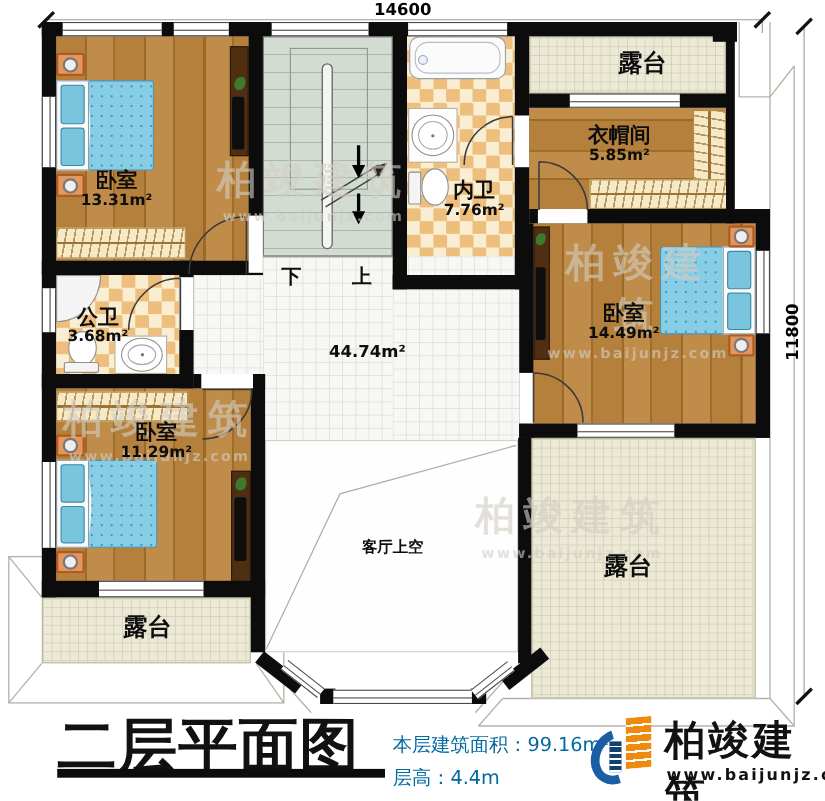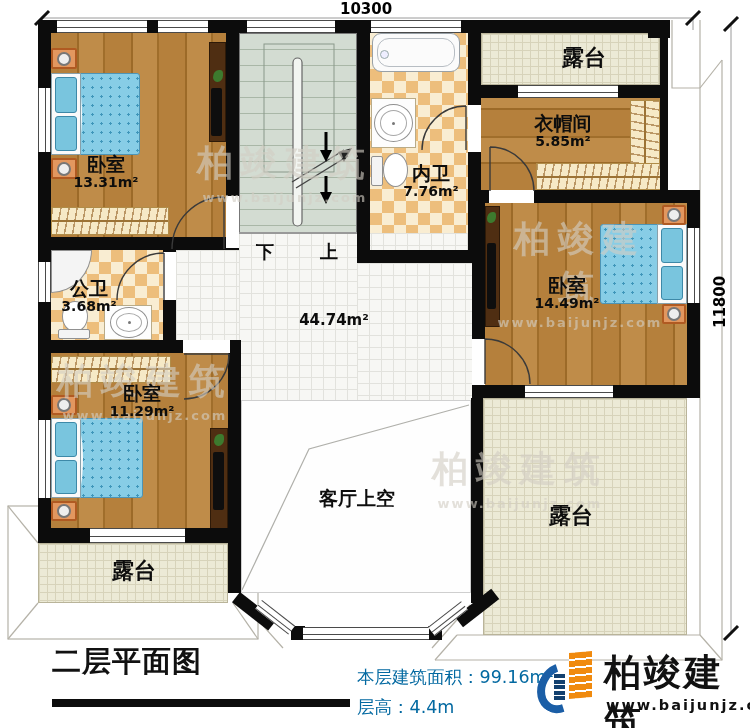--- a/index.html
+++ b/index.html
@@ -74,21 +74,21 @@
   .lbl .name{font-size:19px;display:block;}
   .lbl .area{font-size:14px;display:block;}
   .lbl.big{font-size:22px;}
   .dimtxt{position:absolute;z-index:60;font-weight:bold;font-size:15px;color:#000;}
   .wm{position:absolute;z-index:50;transform:translate(-50%,-50%);display:flex;flex-direction:column;
       align-items:center;color:rgba(210,205,195,.62);font-weight:bold;pointer-events:none;text-align:center;}
   .wm .t{font-size:36px;letter-spacing:8px;}
   .wm .u{font-size:13px;letter-spacing:2px;margin-top:2px;}
   
   .title-row{position:absolute;left:52px;top:642px;z-index:70;display:flex;align-items:baseline;}
-  .title-row .zh{font-size:29px;font-weight:bold;letter-spacing:1px;}
+  .title-row .zh{font-size:54px;font-weight:bold;letter-spacing:1px;}
   .title-row .sc{font-size:39px;font-weight:normal;margin-left:4px;}
   .title-bar{position:absolute;left:52px;top:699px;width:298px;height:8px;background:#0c0c0c;z-index:70;}
   .info{position:absolute;z-index:70;font-size:17.5px;color:#0369a1;white-space:nowrap;}
   .brand-name{position:absolute;left:604px;top:648px;font-size:37px;font-weight:bold;letter-spacing:3px;z-index:70;}
   .brand-url{position:absolute;left:606px;top:697px;font-size:14.5px;font-weight:bold;letter-spacing:2px;z-index:70;}
   .logo-ic{position:absolute;left:538px;top:650px;width:62px;height:72px;z-index:70;}
   .logo-ic .swoosh{position:absolute;left:0;top:12px;width:44px;height:52px;border:8px solid #1b5ea6;
       border-radius:50%;border-top-color:transparent;border-right-color:transparent;transform:rotate(28deg);box-sizing:border-box;}
   .logo-ic .b1{position:absolute;right:8px;top:2px;width:23px;height:46px;background:#f08a0e;transform:skewY(-5deg);
       background-image:repeating-linear-gradient(to bottom,rgba(0,0,0,0) 0 6px,#fff 6px 8px);}
@@ -323,38 +323,38 @@
   <span class="name">公卫</span>
   <span class="area">3.68m²</span>
 </div>
 <div class="lbl" style="left:142px;top:401px;">
   <span class="name">卧室</span>
   <span class="area">11.29m²</span>
 </div>
 <div class="lbl" style="left:334px;top:320px;font-size:15px;">
   <span>44.74m²</span>
 </div>
-<div class="lbl" style="left:357px;top:498px;font-size:19px;">
+<div class="lbl" style="left:357px;top:498px;font-size:14px;">
   <span>客厅上空</span>
 </div>
 <div class="lbl big" style="left:134px;top:571px;">
   <span>露台</span>
 </div>
 <div class="lbl big" style="left:571px;top:516px;">
   <span>露台</span>
 </div>
 <div class="lbl" style="left:265px;top:252px;font-size:18px;">
   <span>下</span>
 </div>
 <div class="lbl" style="left:329px;top:252px;font-size:18px;">
   <span>上</span>
 </div>
 
 <div class="dimtxt" style="left:340px;top:0px;">
-  <span>10300</span>
+  <span>14600</span>
 </div>
 <div class="dimtxt" style="left:703px;top:302px;transform:rotate(-90deg);transform-origin:center;width:34px;text-align:center;">
   <span>11800</span>
 </div>
 
 <div class="title-row">
   <span class="zh">二层平面图</span>
 </div>
 <div class="title-bar"></div>
 <div class="info" style="left:357px;top:665px;">

